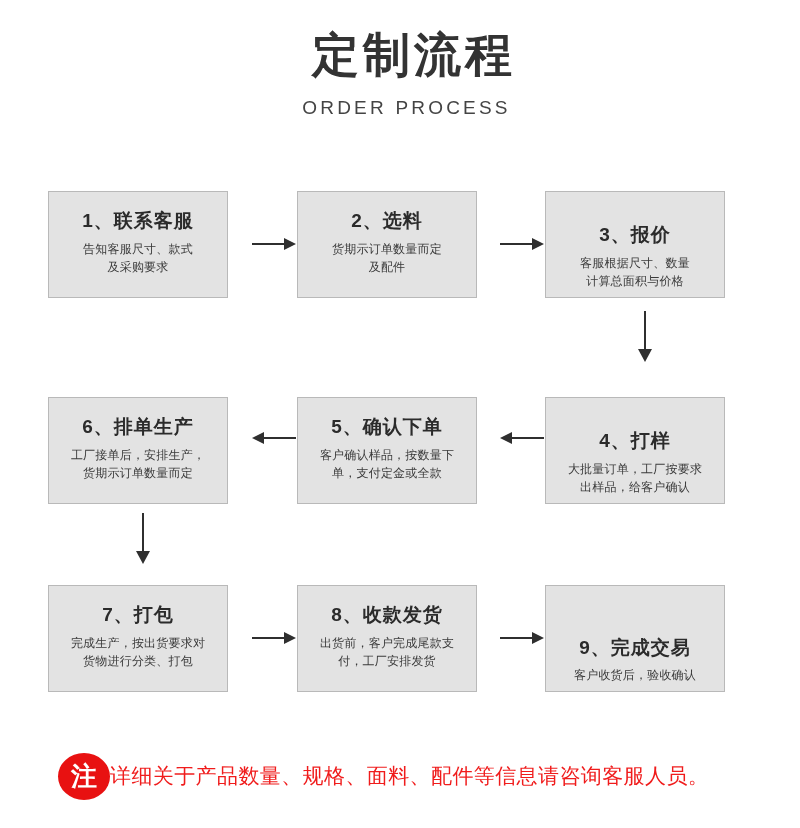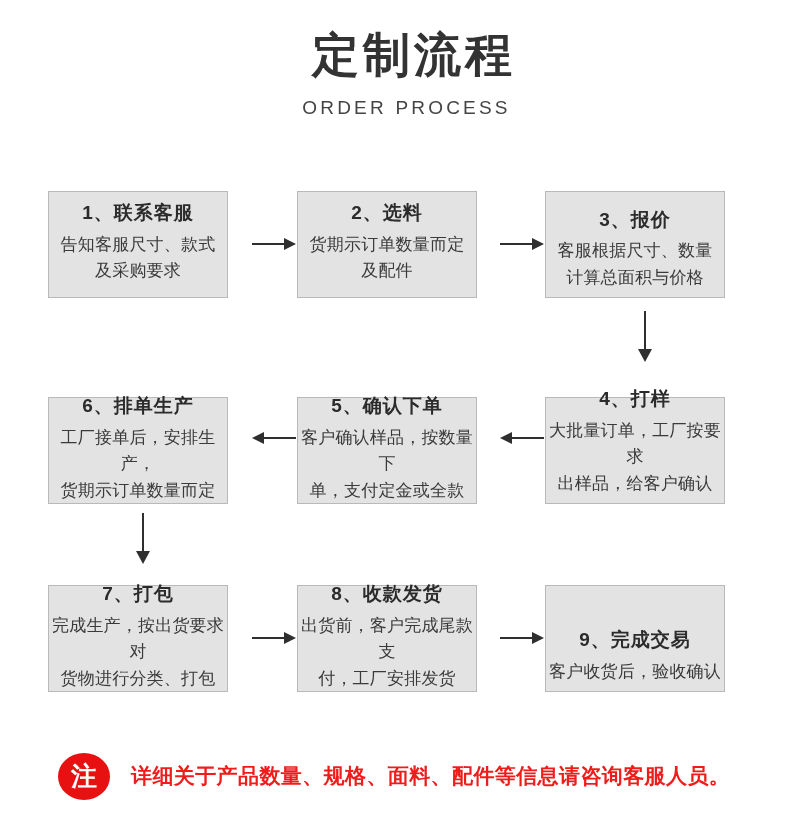--- a/index.html
+++ b/index.html
@@ -75,21 +75,21 @@
   .step-title {
     font-size: 19px;
     font-weight: bold;
     color: #2b2b2b;
     letter-spacing: 1px;
     line-height: 1.2;
     margin-bottom: 7px;
     white-space: nowrap;
   }
   .step-desc {
-    font-size: 17px;
+    font-size: 12px;
     color: #3a3a3a;
     line-height: 1.55;
     text-align: center;
     letter-spacing: 0.2px;
     width: 185px;
   }
 
   
   .c1 { left: 0px; }
   .c2 { left: 249px; }
@@ -176,23 +176,22 @@
     color: #ffffff;
     font-size: 26px;
     font-weight: bold;
     display: flex;
     align-items: center;
     justify-content: center;
     flex: 0 0 auto;
     line-height: 1;
   }
   .note-text {
-    margin-left: 21px;
     font-size: 21px;
-    font-weight: bold;
+    font-weight: normal;
     color: #f01c1c;
     letter-spacing: 0.4px;
     white-space: nowrap;
   }
 </style>
 </head>
 <body>
 
 <div class="page">
 

